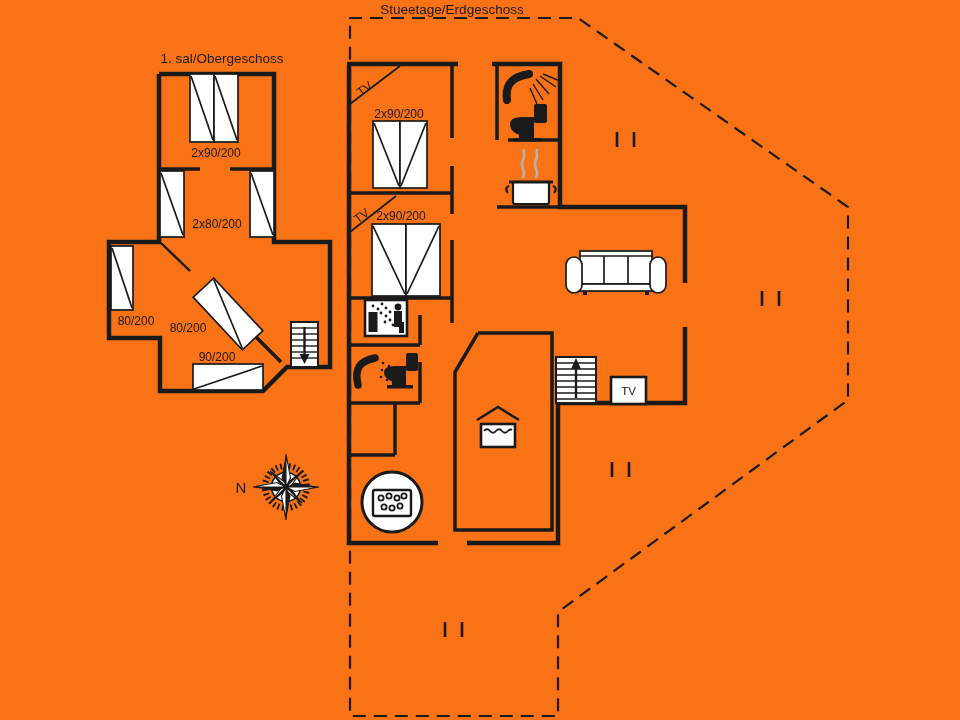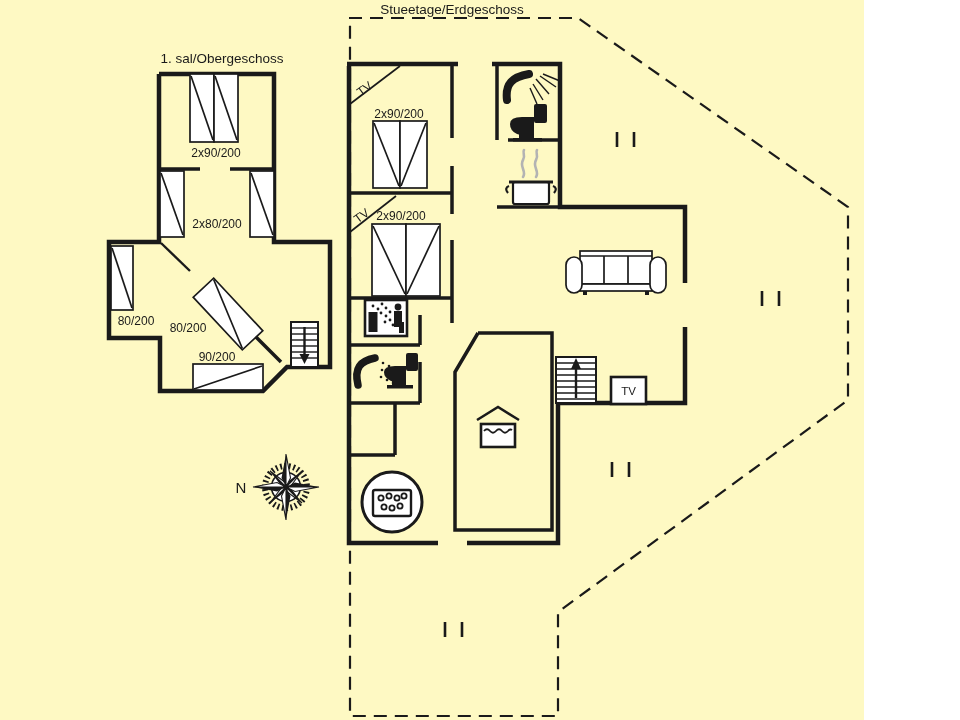--- a/index.html
+++ b/index.html
@@ -1,16 +1,16 @@
 <!DOCTYPE html>
 <html><head>
 <meta charset="utf-8">
 <style>
   html,body{margin:0;padding:0;background:#ffffff;}
-  .canvas{position:relative;width:864px;height:720px;background:#fef9c3;overflow:hidden;
+  .canvas{position:relative;width:960px;height:720px;background:#f97316;overflow:hidden;
           font-family:"Liberation Sans", sans-serif;}
   svg{position:absolute;left:0;top:0;}
   text{fill:#1a1a1a;font-family:"Liberation Sans", sans-serif;}
   .title{font-size:13.5px;}
   .dim{font-size:12px;}
   .tvsmall{font-size:11.5px;}
   .north{font-size:15px;}
   .wall-outer{stroke:#1a1a1a;stroke-width:4.5;fill:none;stroke-linecap:butt;}
   .wall-inner{stroke:#1a1a1a;stroke-width:3.5;fill:none;stroke-linecap:butt;}
   .thin{stroke:#1a1a1a;stroke-width:1.7;fill:#ffffff;}

